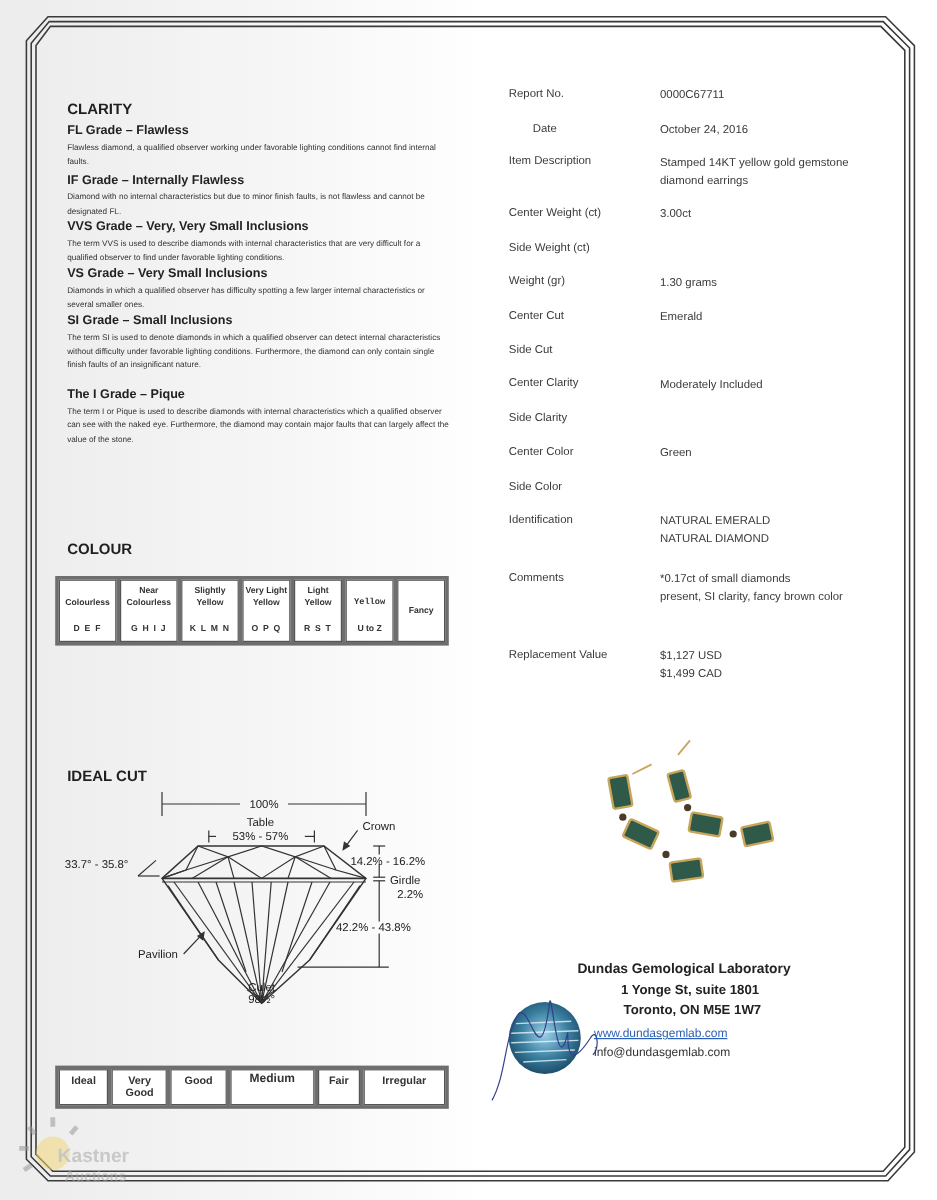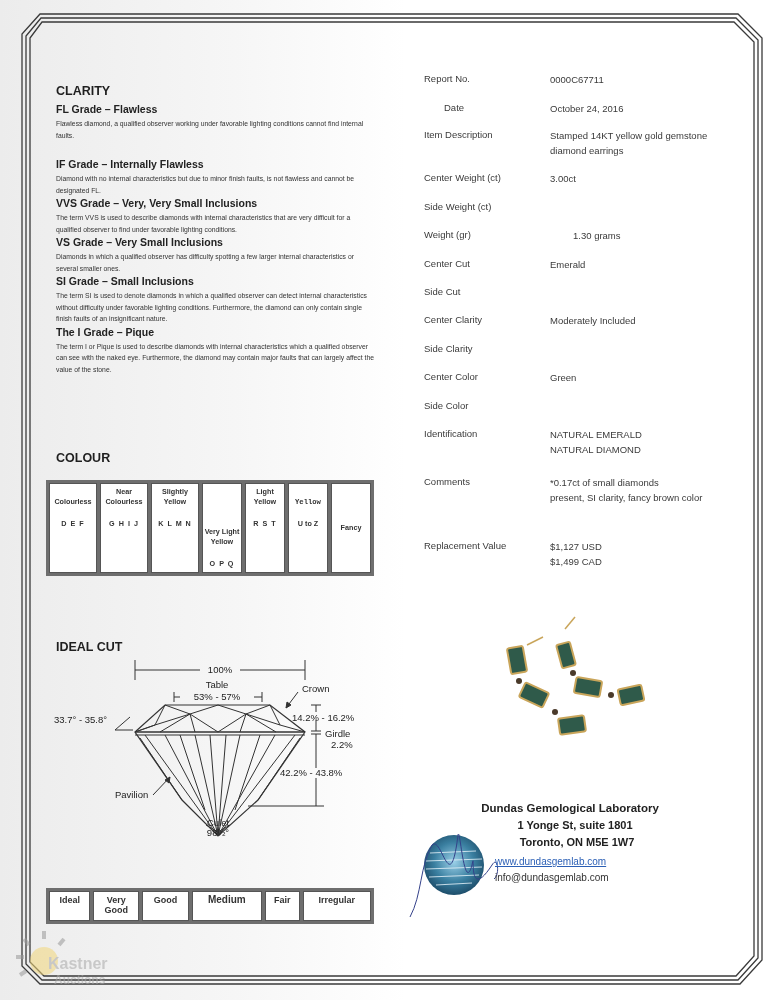--- a/index.html
+++ b/index.html
@@ -34,37 +34,37 @@
   </g>
 </svg>
 
 <div class="abs sec-title" style="left:56px;top:84px;">CLARITY</div>
 
 <div class="abs" style="left:56px;top:103px;width:330px;">
   <div>
     <div class="grade-title">FL Grade – Flawless</div>
     <div class="grade-desc" style="margin-top:3px;">Flawless diamond, a qualified observer working under favorable lighting conditions cannot find internal faults.</div>
   </div>
-  <div style="margin-top:17px;">
+  <div style="margin-top:3px;">
     <div class="grade-title">IF Grade – Internally Flawless</div>
     <div class="grade-desc" style="margin-top:3px;">Diamond with no internal characteristics but due to minor finish faults, is not flawless and cannot be designated FL.</div>
   </div>
   <div style="margin-top:1px;">
     <div class="grade-title">VVS Grade – Very, Very Small Inclusions</div>
     <div class="grade-desc" style="margin-top:3px;">The term VVS is used to describe diamonds with internal characteristics that are very difficult for a qualified observer to find under favorable lighting conditions.</div>
   </div>
   <div style="margin-top:1px;">
     <div class="grade-title">VS Grade – Very Small Inclusions</div>
     <div class="grade-desc" style="margin-top:3px;">Diamonds in which a qualified observer has difficulty spotting a few larger internal characteristics or several smaller ones.</div>
   </div>
   <div style="margin-top:1px;">
     <div class="grade-title">SI Grade – Small Inclusions</div>
     <div class="grade-desc" style="margin-top:3px;">The term SI is used to denote diamonds in which a qualified observer can detect internal characteristics without difficulty under favorable lighting conditions. Furthermore, the diamond can only contain single finish faults of an insignificant nature.</div>
   </div>
-  <div style="margin-top:1px;">
+  <div style="margin-top:12px;">
     <div class="grade-title">The I Grade – Pique</div>
     <div class="grade-desc" style="margin-top:3px;">The term I or Pique is used to describe diamonds with internal characteristics which a qualified observer can see with the naked eye. Furthermore, the diamond may contain major faults that can largely affect the value of the stone.</div>
   </div>
 </div>
 
 <div class="abs sec-title" style="left:56px;top:451px;">COLOUR</div>
 <table class="scale" style="left:46px;top:480px;width:328px;height:58px;">
   <tbody>
       <tr>
     <td style="width:44px;">
@@ -73,21 +73,21 @@
     </td>
     <td style="width:44px;">
       <div style="height:30px;">Near Colourless</div>
       <div style="margin-top:2px;letter-spacing:1px;">G H I J</div>
     </td>
     <td style="width:44px;">
       <div style="height:30px;">Slightly Yellow</div>
       <div style="margin-top:2px;letter-spacing:1px;">K L M N</div>
     </td>
     <td style="width:36px;">
-      <div style="height:30px;margin-top:40px;">Very Light Yellow</div>
+      <div style="height:30px;">Very Light Yellow</div>
       <div style="margin-top:2px;letter-spacing:1px;">O P Q</div>
     </td>
     <td style="width:36px;">
       <div style="height:30px;">Light Yellow</div>
       <div style="margin-top:2px;letter-spacing:1px;">R S T</div>
     </td>
     <td style="width:36px;">
       <div style="height:20px;padding-top:10px;font-family:Liberation Mono, monospace;">Yellow</div>
       <div style="margin-top:2px;">U to Z</div>
     </td>
@@ -210,21 +210,21 @@
       <div class="val abs" style="left: 126px; top: -1px; width: 200px;">
         <div>3.00ct</div>
       </div>
     </div>
     <div class="abs" style="left: 0px; top: 128px; width: 320px;">
       <div class="lbl abs" style="left: 0px; top: 0px;">Side Weight (ct)</div>
       <div class="val abs" style="left: 126px; top: -1px; width: 200px;"></div>
     </div>
     <div class="abs" style="left: 0px; top: 156px; width: 320px;">
       <div class="lbl abs" style="left: 0px; top: 0px;">Weight (gr)</div>
-      <div class="val abs" style="left: 126px; top: -1px; width: 200px; margin-left: 23px;">
+      <div class="val abs" style="left: 126px; top: -1px; width: 200px;">
         <div>1.30 grams</div>
       </div>
     </div>
     <div class="abs" style="left: 0px; top: 185px; width: 320px;">
       <div class="lbl abs" style="left: 0px; top: 0px;">Center Cut</div>
       <div class="val abs" style="left: 126px; top: -1px; width: 200px;">
         <div>Emerald</div>
       </div>
     </div>
     <div class="abs" style="left: 0px; top: 213px; width: 320px;">

